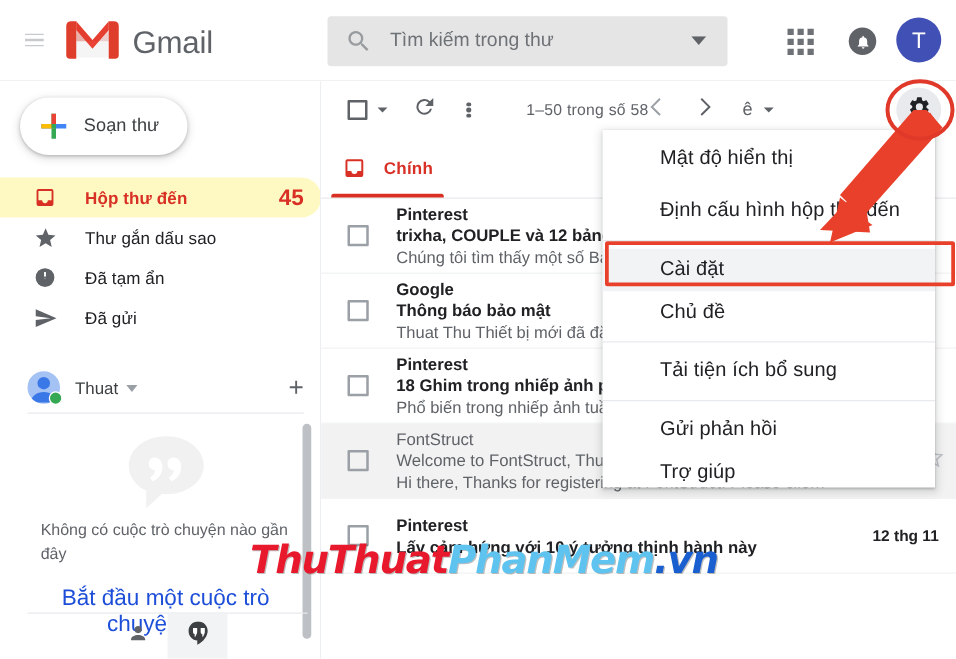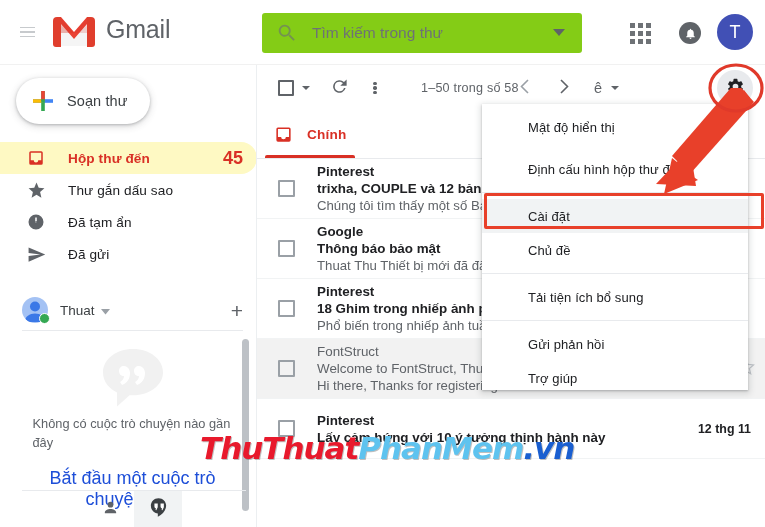--- a/index.html
+++ b/index.html
@@ -14,28 +14,28 @@
 
   
   .header {
     position: absolute; top: 0; left: 0; width: 765px; height: 65px;
     background: #fff; display: flex; align-items: center;
     border-bottom: 1px solid #f1f1f1;
   }
   .hamburger { width: 34px; height: 34px; margin-left: 10px; display:flex; flex-direction:column;
     justify-content:center; align-items:center; gap:3px; cursor:pointer; opacity:.55; }
   .hamburger i { display:block; width:15px; height:1.6px; background:#9aa0a6; }
-  .gmail-logo { display: flex; align-items: flex-start; margin-left: 8px; cursor: pointer; }
+  .gmail-logo { display: flex; align-items: flex-end; margin-left: 8px; cursor: pointer; }
   .gm-mark { width: 44px; height: 34px; position: relative; }
   .gm-mark svg { display:block; }
   .gm-text { font-size: 25px; color: #5f6368; margin-left: 10px; letter-spacing: -0.2px; }
 
   .searchbar {
     position: absolute; left: 262px; top: 13px; width: 320px; height: 40px;
-    background: #84cc16; border-radius: 3px; display: flex; align-items: center;
+    background: #e5e5e5; border-radius: 3px; display: flex; align-items: center;
     cursor: text;
   }
   .search-ico { width: 22px; height: 22px; margin-left: 14px; opacity: .62; }
   .search-input {
     flex: 1; border: 0; background: transparent; outline: none; margin-left: 14px;
     font-size: 15.5px; color: #5f6368; font-family: "Liberation Sans", sans-serif;
   }
   .search-input::placeholder { color: #6e7276; opacity: 1; }
   .search-caret { width: 26px; margin-right: 10px; display:flex; justify-content:center; cursor:pointer;}
 
@@ -152,21 +152,21 @@
   .row.read .row-date { font-weight:normal; color:#5f6368; }
   .row-star { margin-right:10px; }
 
   
   .menu {
     position:absolute; left:482px; top:104px; width:266px; height:286px; background:#fff;
     box-shadow:0 2px 6px 2px rgba(60,64,67,.15), 0 1px 2px rgba(60,64,67,.3);
     z-index:40; padding: 6px 0 6px 0;
   }
   .menu-item { height:34px; display:flex; align-items:center; padding-left:46px;
-      font-size:13px; color:#202124; cursor:pointer; letter-spacing:.1px; }
+      font-size:16px; color:#202124; cursor:pointer; letter-spacing:.1px; }
   .menu-item.sel { background:#f1f3f4; }
   .menu-sep { height:1px; background:#e8eaed; margin:6px 0; }
   .menu-gap { height:8px; }
 
   .menu-highlight {
     position:absolute; left:484px; top:193px; width:280px; height:36px;
     border:3px solid #e8402a; border-radius:2px; z-index:55; pointer-events:none;
   }
   .gear-circle {
     position:absolute; left:706px; top:62px; width:58px; height:52px; z-index:60; pointer-events:none;

